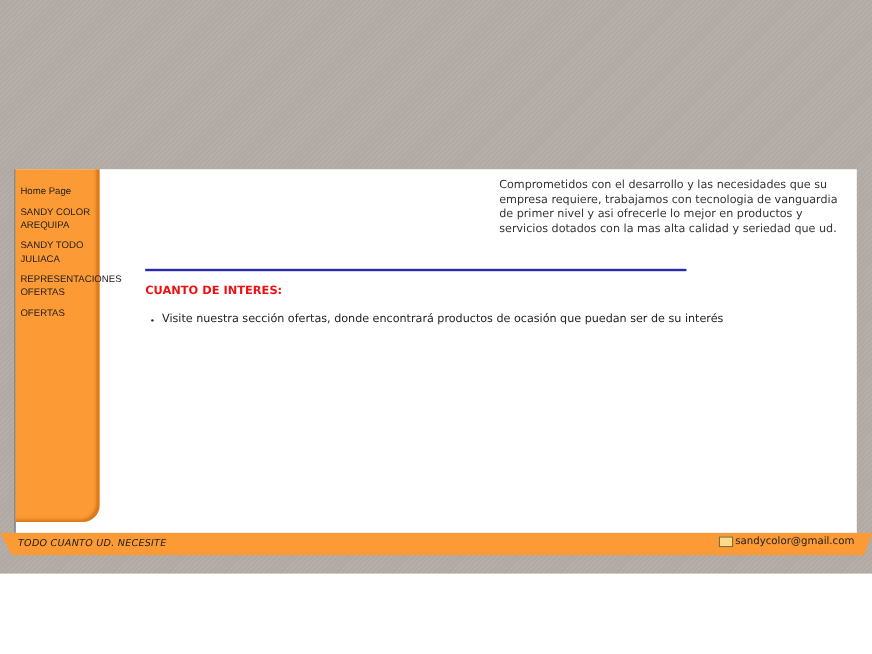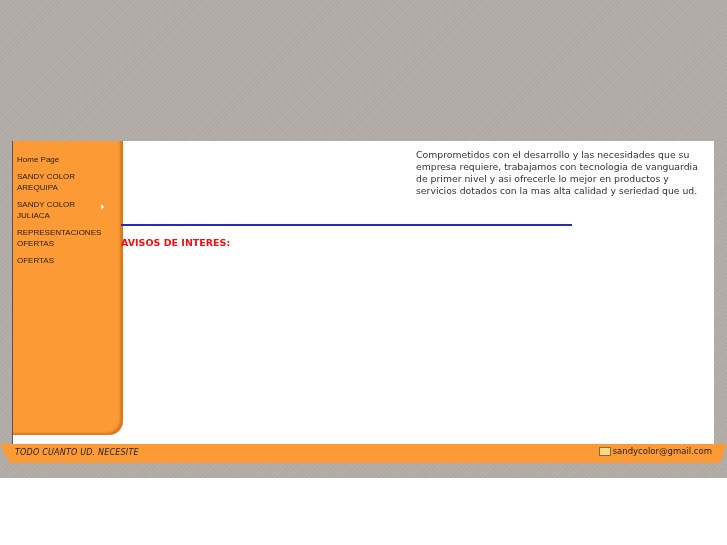--- a/index.html
+++ b/index.html
@@ -12,21 +12,21 @@
     position: absolute; left: 0; top: 0; width: 727px; height: 478px;
     background-color: #b0a9a4;
     background-image: repeating-linear-gradient(135deg, rgba(255,255,255,0.08) 0px, rgba(255,255,255,0.08) 1px, transparent 1px, transparent 3px);
   }
   .panel {
     position: absolute; left: 12px; top: 141px; width: 701px; height: 303px;
     background: #ffffff;
     border-left: 1px solid #555;
   }
   .sidebar {
-    position: absolute; left: 13px; top: 141px; width: 110px; height: 294px;
+    position: absolute; left: 13px; top: 141px; width: 70px; height: 294px;
     background: #fc9a35;
     border-bottom-right-radius: 14px;
     box-shadow: inset -3px -2px 2px rgba(180,80,0,0.45);
   }
   .sidebar ul { list-style: none; margin: 0; padding: 13px 0 0 4px; }
   .sidebar li {
     font-family: "Liberation Sans", sans-serif;
     font-size: 8px; line-height: 11px; color: #1e1e1e;
     margin-bottom: 6px; cursor: pointer; position: relative; width: 86px;
   }
@@ -84,30 +84,31 @@
 </head>
 <body>
 
 <div class="bg"></div>
 <div class="panel"></div>
 
 <nav class="sidebar">
   <ul>
     <li><span>Home Page</span></li>
     <li><span>SANDY COLOR AREQUIPA</span></li>
-    <li><span>SANDY COLOR JULIACA</span><span class="arrow"></span></li>
+    <li><span>SANDY TODO JULIACA</span><span class="arrow"></span></li>
     <li><span>REPRESENTACIONES OFERTAS</span></li>
     <li><span>OFERTAS</span></li>
   </ul>
 </nav>
 
 <p class="intro" style="margin:0">Comprometidos con el desarrollo y las necesidades que su empresa requiere, trabajamos con tecnologia de vanguardia de primer nivel y asi ofrecerle lo mejor en productos y servicios dotados con la mas alta calidad y seriedad que ud.</p>
 <div class="hr"></div>
-<div class="avisos-title">AVISOS DE INTERES:</div>
+<div class="avisos-title">CUANTO DE INTERES:</div>
 <ul class="avisos">
+  <li>Visite nuestra sección ofertas, donde encontrará productos de ocasión que puedan ser de su interés</li>
 </ul>
 
 <div class="footer"></div>
 <div class="footer-left">TODO CUANTO UD. NECESITE</div>
 <a class="footer-right">
   <span class="mail-icon"></span>
   <span>sandycolor@gmail.com</span>
 </a>
 
 </body></html>

